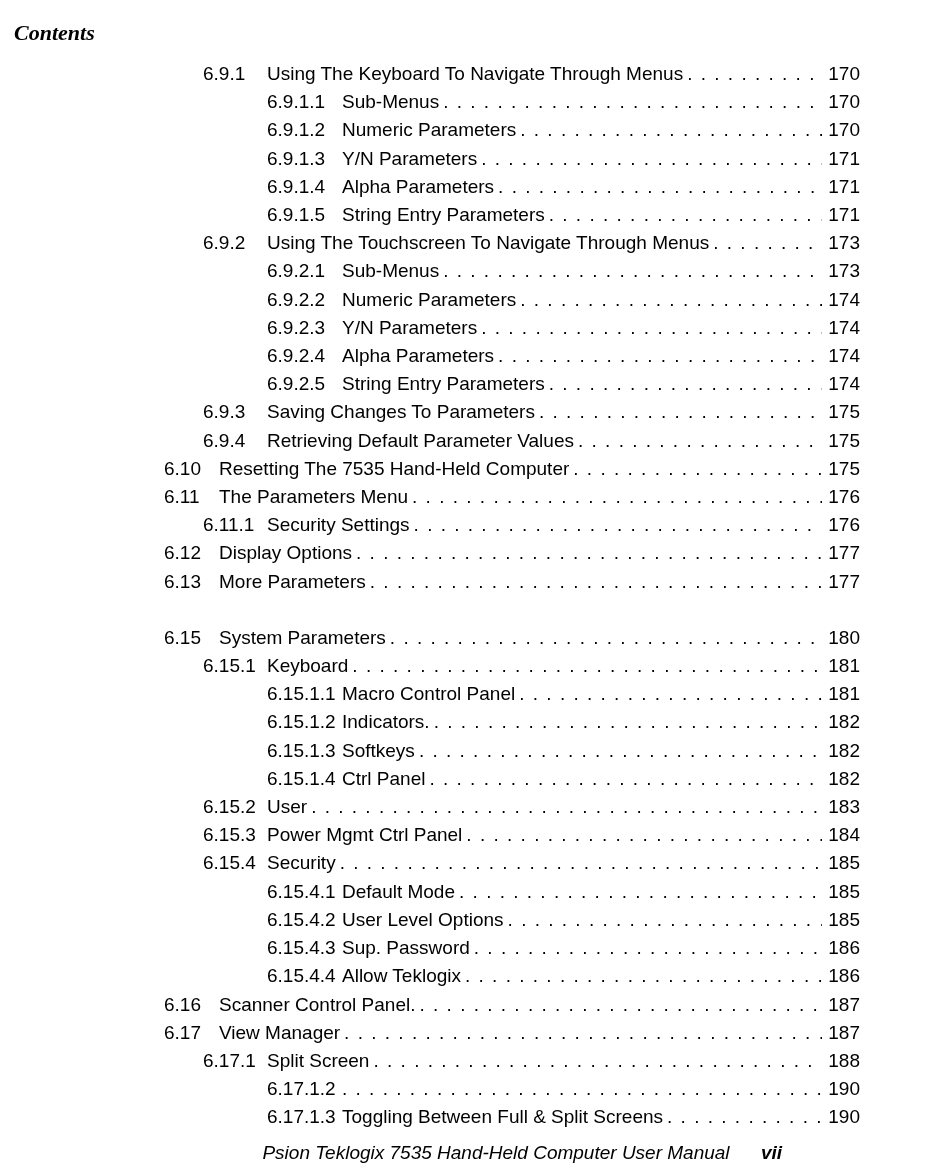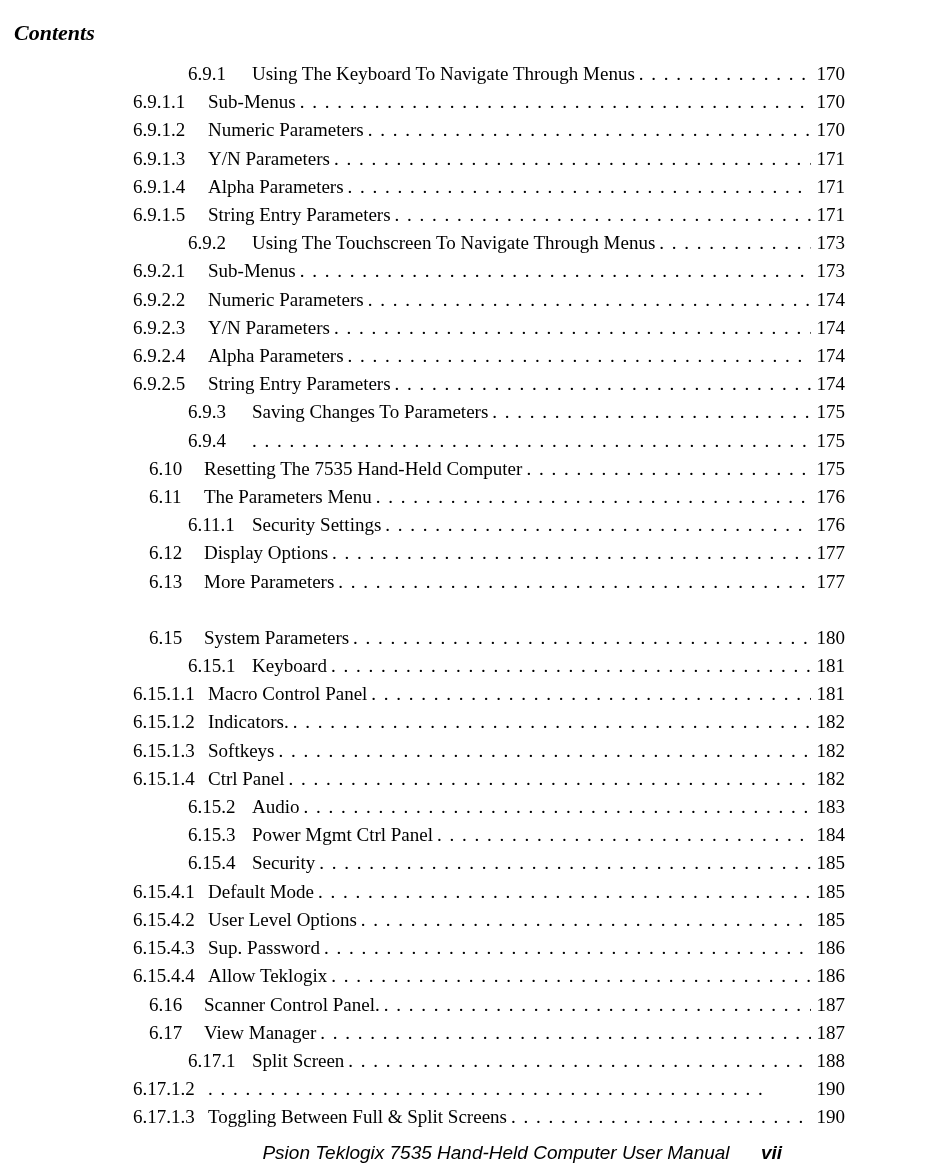--- a/index.html
+++ b/index.html
@@ -1,26 +1,26 @@
 <!DOCTYPE html>
 <html><head>
 <meta charset="utf-8">
 <style>
   html,body{margin:0;padding:0;background:#fff;color:#000;font-family:"Times New Roman",Times,serif}
   .page{width:800px;height:1176px;position:relative;box-sizing:border-box}
   .running-head{position:absolute;top:20px;left:14px;font-weight:bold;font-style:italic;font-size:22px}
-  .toc{position:absolute;top:60px;left:133px;width:712px;font-size:19px;line-height:28.2px;font-family:Liberation Serif, serif}
+  .toc{position:absolute;top:60px;left:148px;width:712px;font-size:19px;line-height:28.2px;font-family:Liberation Sans, sans-serif}
   .entry{display:flex;align-items:baseline;white-space:nowrap}
   .num{display:inline-block}
   .w-sec{width:55px}      
   .w-sub{width:64px}      
   .w-subsub{width:75px}   
   .in0{margin-left:16px}
   .in1{margin-left:55px}
-  .in2{}
+  .in2{margin-left:119px}
   .title{padding-right:4px}
   .dots{flex:1;overflow:hidden;letter-spacing:6px}
   .dots::after{content:".  .  .  .  .  .  .  .  .  .  .  .  .  .  .  .  .  .  .  .  .  .  .  .  .  .  .  .  .  .  .  .  .  .  .  .  .  .  .  .  .  .  .  .  .";letter-spacing:0;word-spacing:3px}
   .pg{padding-left:6px}
   .vspace{height:28px}
   .footer{position:absolute;bottom:12px;right:18px;font-style:italic;font-size:19px;font-family:Arial,Helvetica,sans-serif}
   .footer .man{font-weight:normal}
   .footer .pn{font-weight:bold;margin-left:26px;font-style:italic}
 </style>
 </head>
@@ -103,20 +103,21 @@
         <span class="pg">174</span>
       </div>
       <div class="entry in1">
         <span class="num w-sub">6.9.3</span>
         <span class="title">Saving Changes To Parameters</span>
         <span class="dots"></span>
         <span class="pg">175</span>
       </div>
       <div class="entry in1">
         <span class="num w-sub">6.9.4</span>
+        <span class="title">Retrieving Default Parameter Values</span>
         <span class="dots"></span>
         <span class="pg">175</span>
       </div>
       <div class="entry in0">
         <span class="num w-sec">6.10</span>
         <span class="title">Resetting The 7535 Hand-Held Computer</span>
         <span class="dots"></span>
         <span class="pg">175</span>
       </div>
       <div class="entry in0">
@@ -175,21 +176,21 @@
         <span class="pg">182</span>
       </div>
       <div class="entry in2">
         <span class="num w-subsub">6.15.1.4</span>
         <span class="title">Ctrl Panel</span>
         <span class="dots"></span>
         <span class="pg">182</span>
       </div>
       <div class="entry in1">
         <span class="num w-sub">6.15.2</span>
-        <span class="title">Audio</span>
+        <span class="title">User</span>
         <span class="dots"></span>
         <span class="pg">183</span>
       </div>
       <div class="entry in1">
         <span class="num w-sub">6.15.3</span>
         <span class="title">Power Mgmt Ctrl Panel</span>
         <span class="dots"></span>
         <span class="pg">184</span>
       </div>
       <div class="entry in1">

